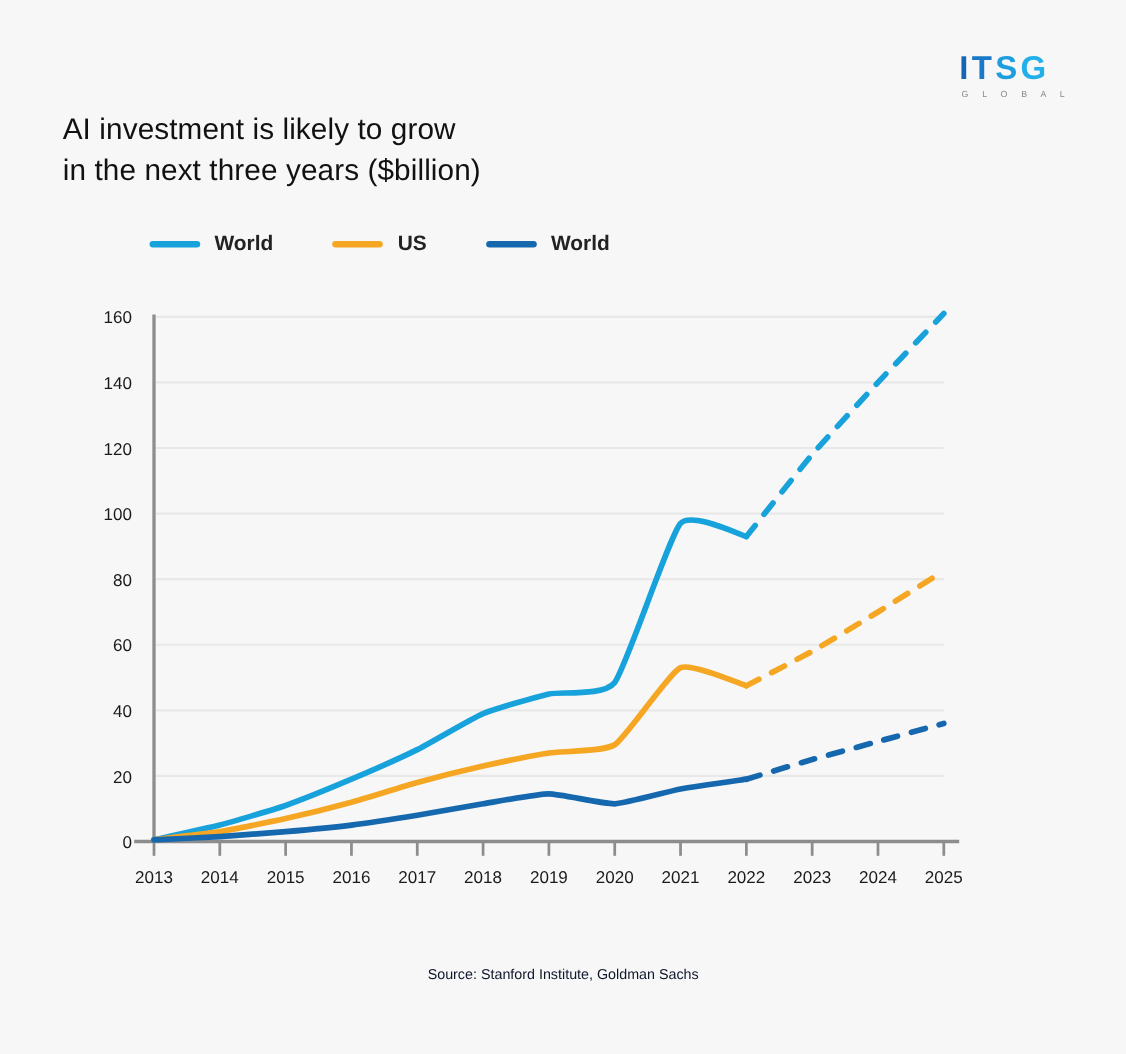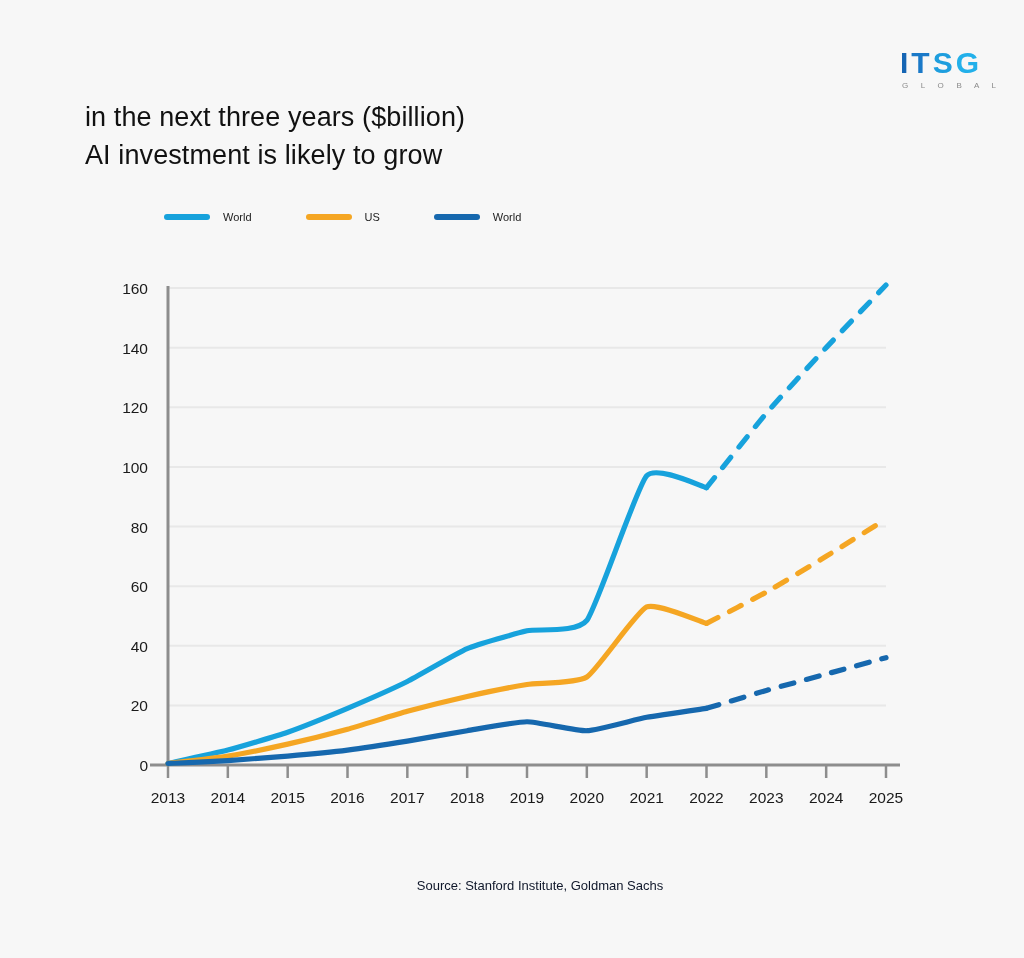--- a/index.html
+++ b/index.html
@@ -5,21 +5,21 @@
 <style>
   html,body{margin:0;padding:0;}
   body{
     width:1024px;height:958px;
     background:#f7f7f7;
     font-family:"Liberation Sans", sans-serif;
     color:#1a1a1a;
     overflow:hidden;
     position:relative;
   }
-  .page{position:relative;width:964px;height:958px;margin-left:28px;}
+  .page{position:relative;width:964px;height:958px;}
 
   
   .logo{position:absolute;left:872px;top:48px;width:110px;height:44px;}
   .logo-mark{font-size:30px;font-weight:700;letter-spacing:3px;line-height:1;}
   .logo-mark .l1{color:#1565b4;}
   .logo-mark .l2{color:#1a79c8;}
   .logo-mark .l3{color:#1e9ede;}
   .logo-mark .l4{color:#22b0ea;}
   .logo-sub{font-size:8px;letter-spacing:5.2px;color:#8a8a8a;margin-top:3px;padding-left:2px;}
 
@@ -28,21 +28,21 @@
     position:absolute;left:57px;top:80px;width:620px;
     font-size:27px;font-weight:400;line-height:1.42;color:#111;
     letter-spacing:0.1px;
   }
   .title .ln{display:block;}
 
   
   .legend{position:absolute;left:136px;top:211px;display:flex;align-items:center;gap:0;}
   .legend-item{display:flex;align-items:center;margin-right:54px;}
   .legend-swatch{width:46px;height:6px;border-radius:3px;margin-right:13px;display:inline-block;}
-  .legend-label{font-size:11px;color:#222;}
+  .legend-label{font-size:19px;color:#222;font-weight:bold;}
 
   
   .chart-wrap{position:absolute;left:0;top:0;width:1024px;height:958px;pointer-events:none;}
   svg.chart{display:block;}
   .ylabel{font-size:15.5px;fill:#1a1a1a;font-family:"Liberation Sans",sans-serif;text-anchor:end;}
   .xlabel{font-size:15.5px;fill:#1a1a1a;font-family:"Liberation Sans",sans-serif;text-anchor:middle;}
   .gridline{stroke:#e8e8e8;stroke-width:2;}
   .axisline{stroke:#8d8d8d;stroke-width:3;}
   .tick{stroke:#8d8d8d;stroke-width:2.5;}
   .series{fill:none;stroke-width:5.2;stroke-linecap:round;stroke-linejoin:round;}
@@ -58,22 +58,22 @@
 <body>
 
 <div class="page">
 
   <div class="logo">
     <div class="logo-mark"><span class="l1">I</span><span class="l2">T</span><span class="l3">S</span><span class="l4">G</span></div>
     <div class="logo-sub">G L O B A L</div>
   </div>
 
   <h1 class="title">
+    <span class="ln">AI investment is likely to grow</span>
     <span class="ln">in the next three years ($billion)</span>
-    <span class="ln">AI investment is likely to grow</span>
   </h1>
 
   <div class="legend" id="legend">
       <div class="legend-item">
         <span class="legend-swatch" style="background: rgb(23, 162, 220);"></span>
         <span class="legend-label">World</span>
       </div>
       <div class="legend-item">
         <span class="legend-swatch" style="background: rgb(245, 166, 35);"></span>
         <span class="legend-label">US</span>

